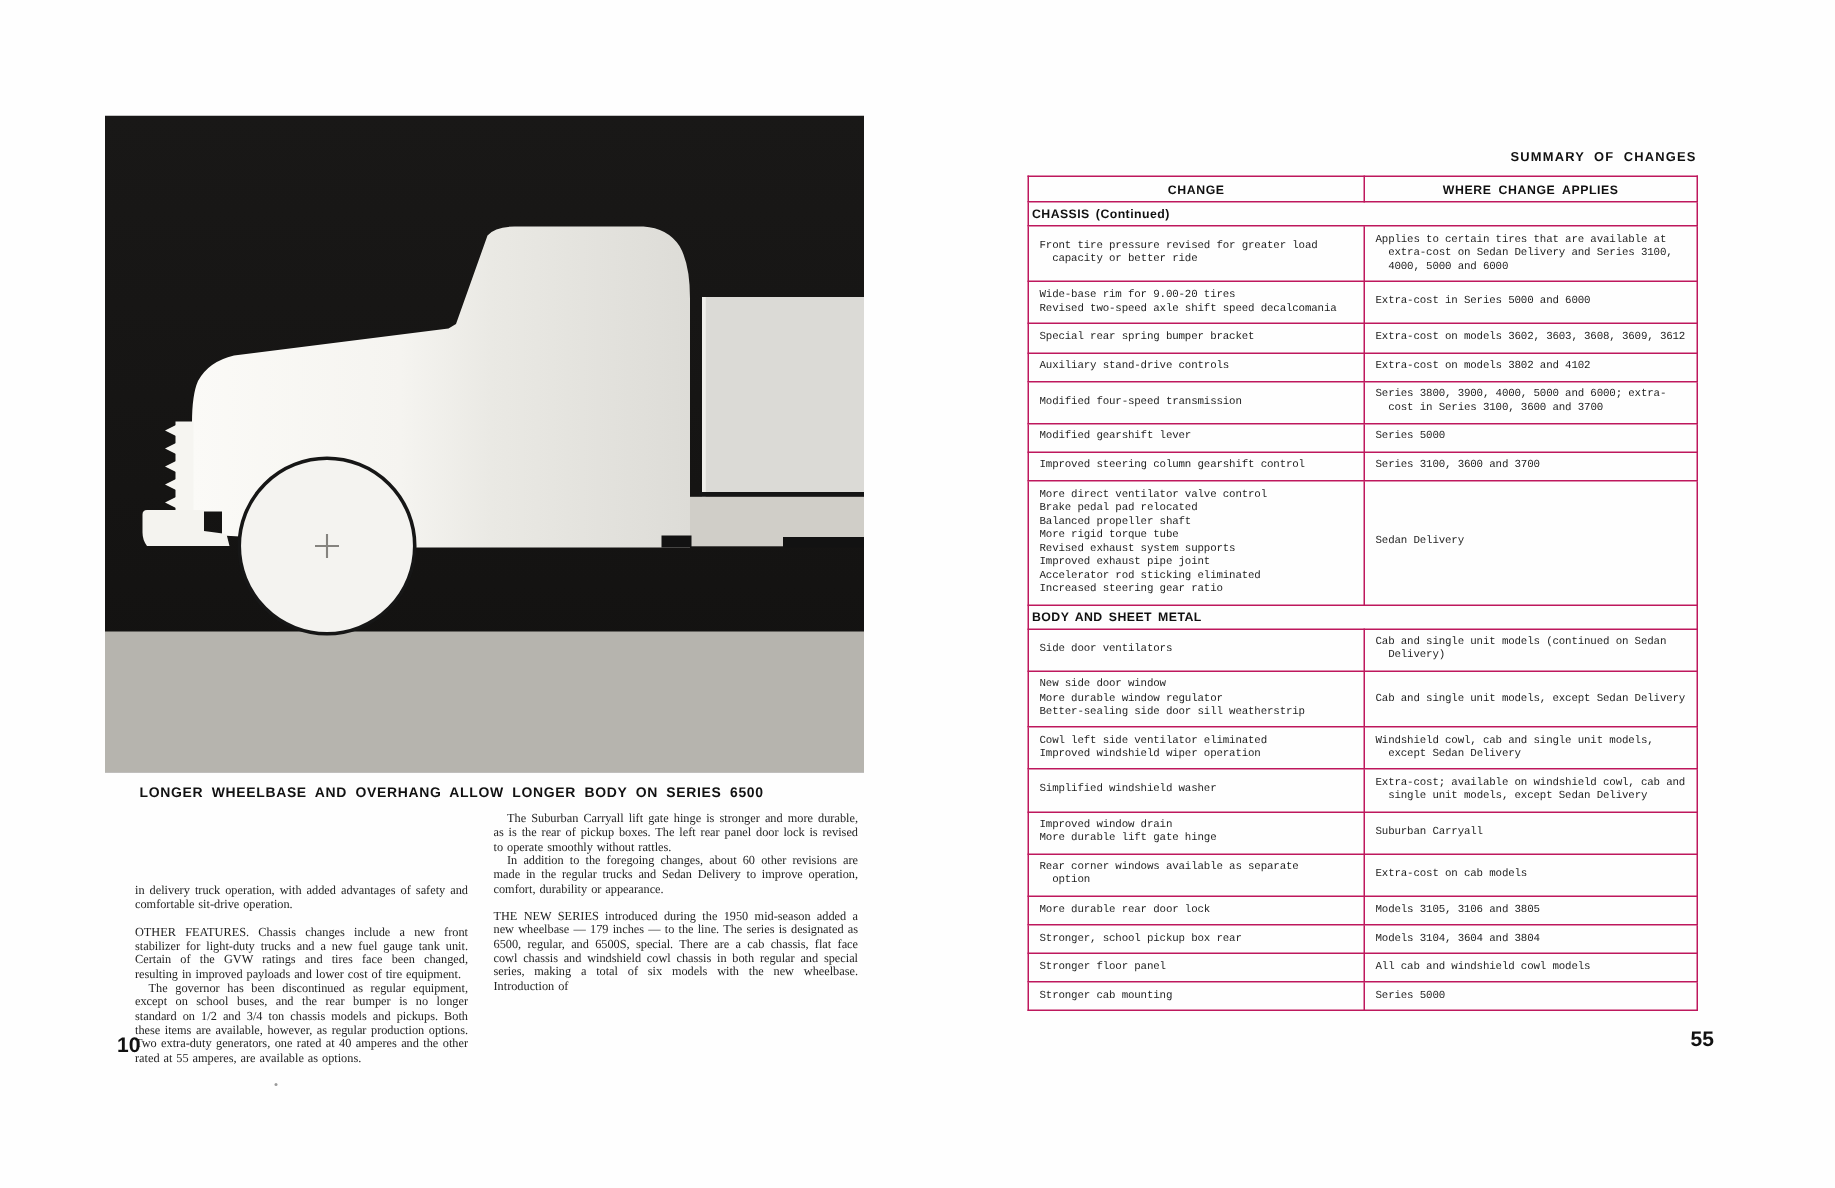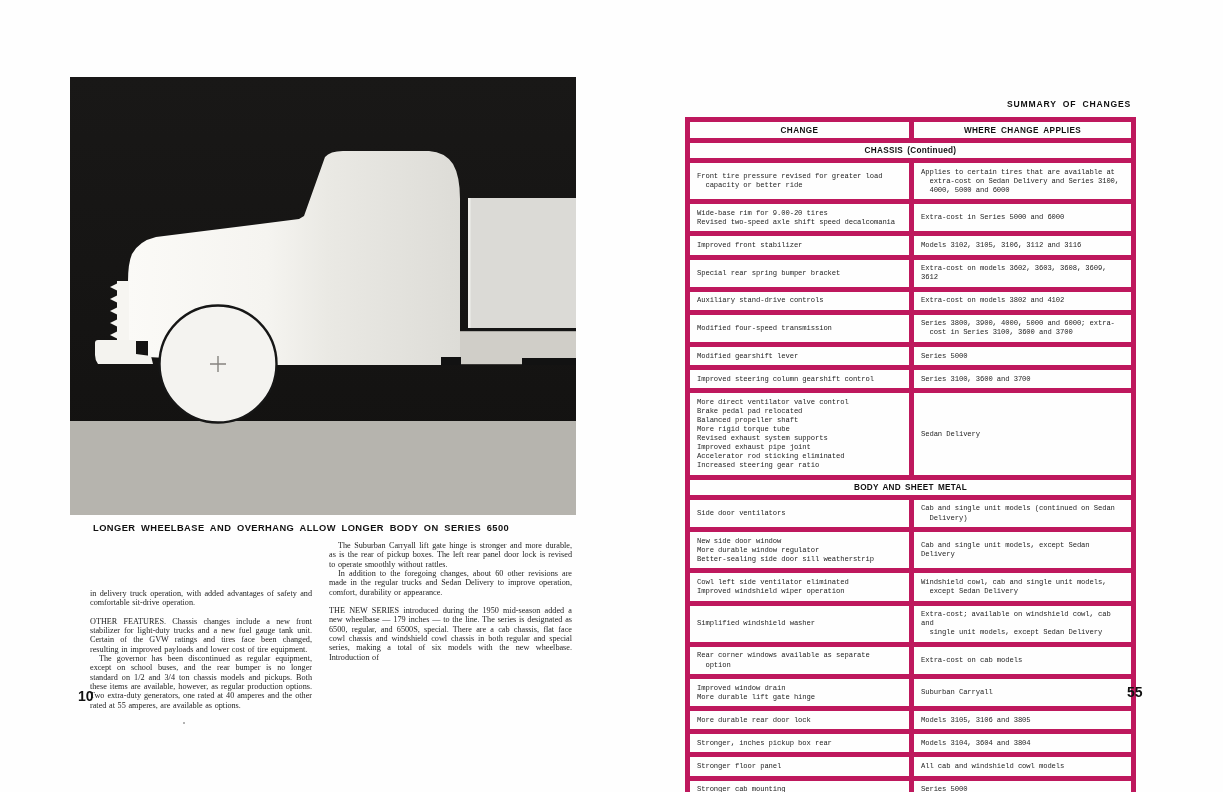--- a/index.html
+++ b/index.html
@@ -41,32 +41,32 @@
     position:absolute;left:685px;top:99px;width:446px;text-align:right;
     font-family:"Liberation Sans", sans-serif;font-weight:bold;
     font-size:8.6px;letter-spacing:.8px;word-spacing:3px;color:#101010;
   }
   table.changes{
     position:absolute;left:685px;top:117px;width:446px;
     border-collapse:collapse;table-layout:fixed;
     border:1.6px solid #1c1c1c;
   }
   table.changes td,table.changes th{
-    border:5px solid #be185d;
+    border:1px solid #be185d;
     vertical-align:middle;
   }
   table.changes th{
     font-family:"Liberation Sans", sans-serif;font-weight:bold;
     font-size:8.2px;letter-spacing:.4px;word-spacing:2px;color:#101010;
     padding:3.5px 2px;text-align:center;
   }
   table.changes td.section{
     font-family:"Liberation Sans", sans-serif;font-weight:bold;
     font-size:8.2px;letter-spacing:.3px;word-spacing:1.5px;color:#101010;
-    padding:3px 2px;text-align:center;
+    padding:3px 2px;
   }
   table.changes td.cell{
     font-family:"Liberation Mono", monospace;
     font-size:7.2px;line-height:9.1px;letter-spacing:-.1px;color:#1e1e1e;
     padding:4.5px 5px 4.5px 7px;
     white-space:pre-wrap;
   }
   col.c1{width:224px;}
   col.c2{width:222px;}
 </style>
@@ -164,24 +164,20 @@
         <td class="cell">Applies to certain tires that are available at
   extra-cost on Sedan Delivery and Series 3100,
   4000, 5000 and 6000</td>
       </tr>
       <tr>
         <td class="cell">Wide-base rim for 9.00-20 tires
 Revised two-speed axle shift speed decalcomania</td>
         <td class="cell">Extra-cost in Series 5000 and 6000</td>
       </tr>
       <tr>
-        <td class="cell">Improved front stabilizer</td>
-        <td class="cell">Models 3102, 3105, 3106, 3112 and 3116</td>
-      </tr>
-      <tr>
         <td class="cell">Special rear spring bumper bracket</td>
         <td class="cell">Extra-cost on models 3602, 3603, 3608, 3609, 3612</td>
       </tr>
       <tr>
         <td class="cell">Auxiliary stand-drive controls</td>
         <td class="cell">Extra-cost on models 3802 and 4102</td>
       </tr>
       <tr>
         <td class="cell">Modified four-speed transmission</td>
         <td class="cell">Series 3800, 3900, 4000, 5000 and 6000; extra-
@@ -225,35 +221,35 @@
 Improved windshield wiper operation</td>
         <td class="cell">Windshield cowl, cab and single unit models,
   except Sedan Delivery</td>
       </tr>
       <tr>
         <td class="cell">Simplified windshield washer</td>
         <td class="cell">Extra-cost; available on windshield cowl, cab and
   single unit models, except Sedan Delivery</td>
       </tr>
       <tr>
+        <td class="cell">Improved window drain
+More durable lift gate hinge</td>
+        <td class="cell">Suburban Carryall</td>
+      </tr>
+      <tr>
         <td class="cell">Rear corner windows available as separate
   option</td>
         <td class="cell">Extra-cost on cab models</td>
       </tr>
       <tr>
-        <td class="cell">Improved window drain
-More durable lift gate hinge</td>
-        <td class="cell">Suburban Carryall</td>
-      </tr>
-      <tr>
         <td class="cell">More durable rear door lock</td>
         <td class="cell">Models 3105, 3106 and 3805</td>
       </tr>
       <tr>
-        <td class="cell">Stronger, inches pickup box rear</td>
+        <td class="cell">Stronger, school pickup box rear</td>
         <td class="cell">Models 3104, 3604 and 3804</td>
       </tr>
       <tr>
         <td class="cell">Stronger floor panel</td>
         <td class="cell">All cab and windshield cowl models</td>
       </tr>
       <tr>
         <td class="cell">Stronger cab mounting</td>
         <td class="cell">Series 5000</td>
       </tr>

